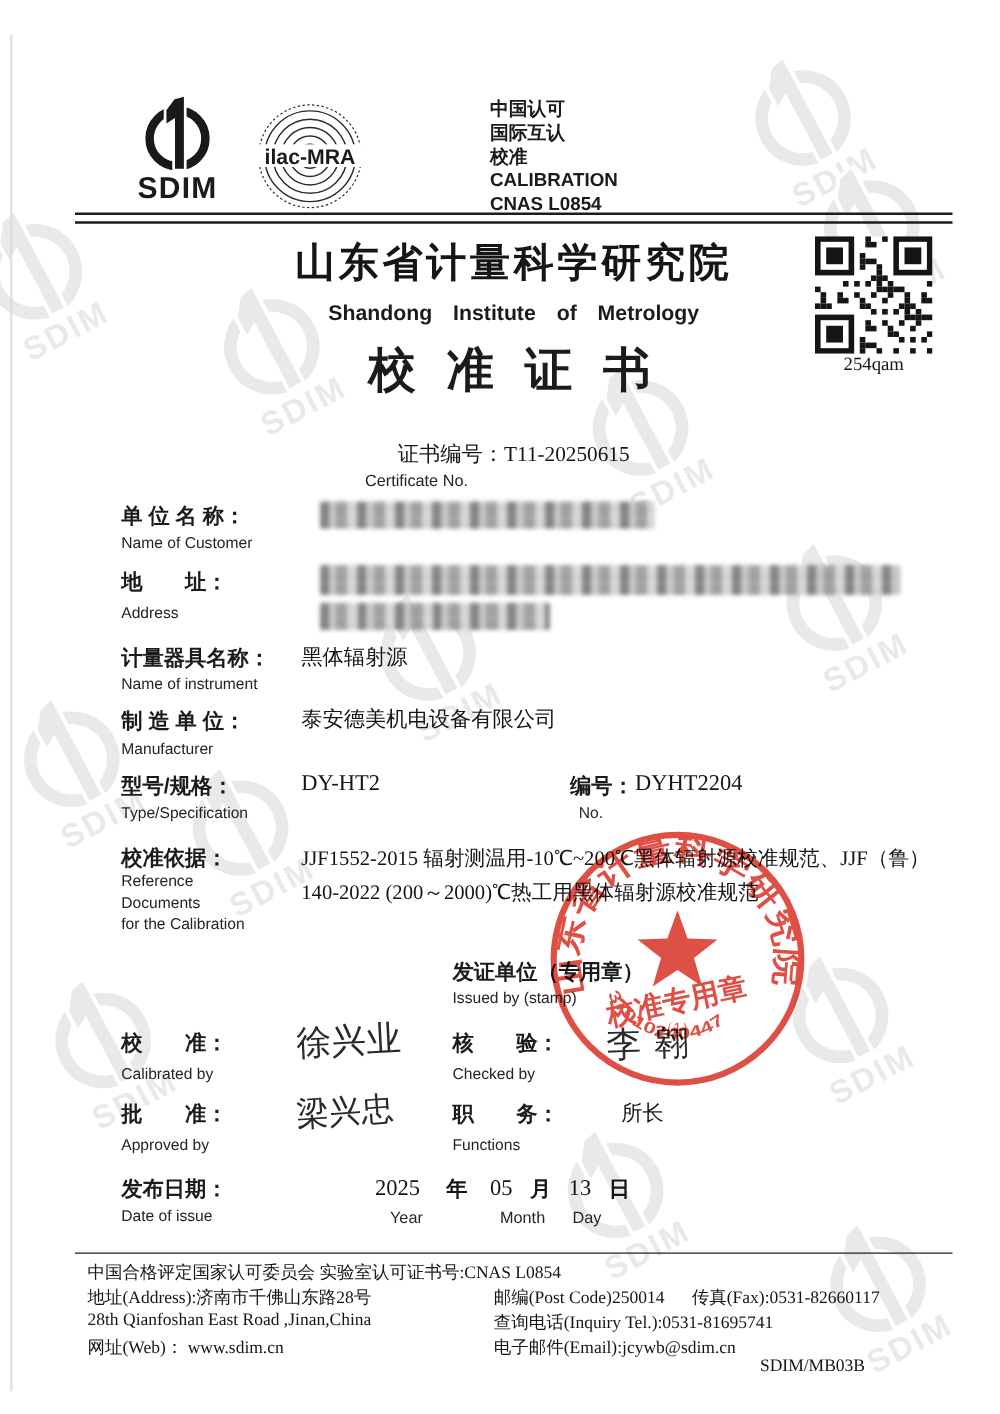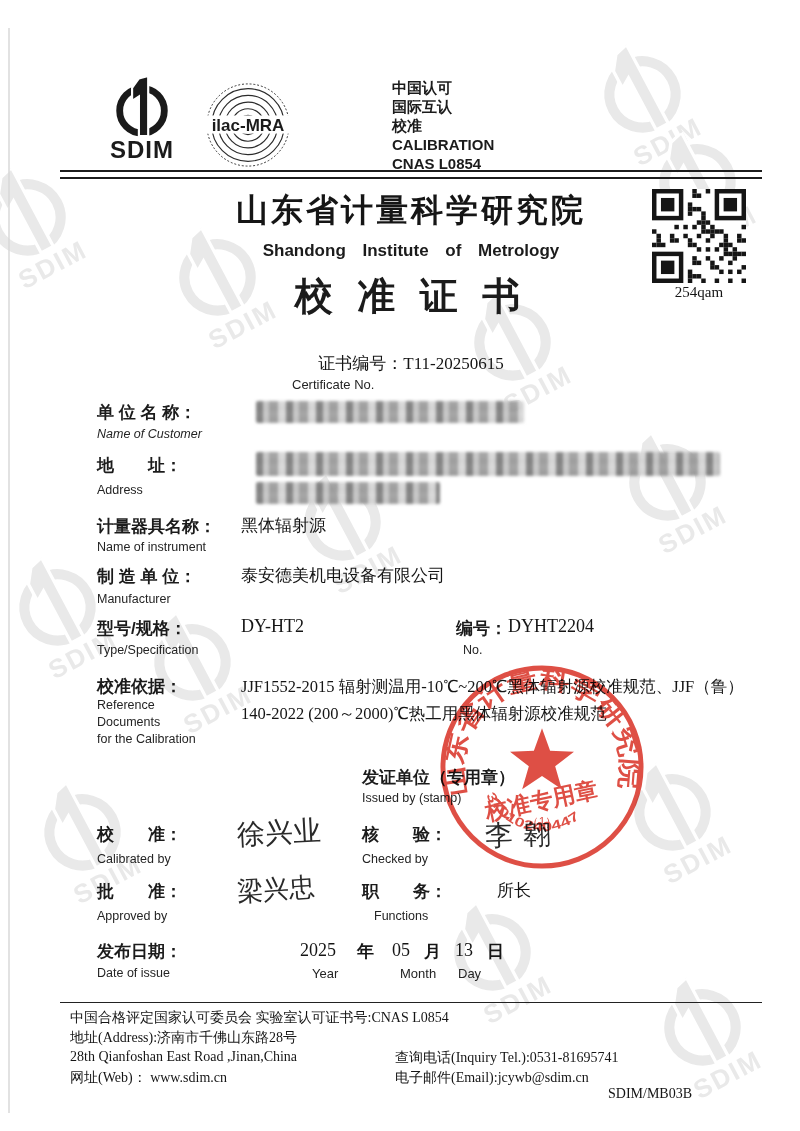--- a/index.html
+++ b/index.html
@@ -250,21 +250,21 @@
         <rect x="56" y="0" width="28" height="28" fill="#151515"></rect>
     <rect x="60" y="4" width="20" height="20" fill="#fff"></rect>
     <rect x="64" y="8" width="12" height="12" fill="#151515"></rect>
         <rect x="0" y="56" width="28" height="28" fill="#151515"></rect>
     <rect x="4" y="60" width="20" height="20" fill="#fff"></rect>
     <rect x="8" y="64" width="12" height="12" fill="#151515"></rect>
       </svg></div>
   <div class="abs ser z1" style="left:652px;top:284px;width:94px;text-align:center;font-size:15px;">254qam</div>
 
   <div class="abs cnb z1" style="left:97px;top:401px;font-size:17px;">单 位 名 称：</div>
-  <div class="abs en z1" style="left:97px;top:427px;font-size:12.5px;font-style:italic;">Name of Customer</div>
+  <div class="abs en z1" style="left:97px;top:427px;font-size:12.5px;">Name of Customer</div>
   <div class="abs redacted z1" style="left:256px;top:401px;width:268px;height:22px;"></div>
 
   <div class="abs cnb z1" style="left:97px;top:454px;font-size:17px;">地　　址：</div>
   <div class="abs en z1" style="left:97px;top:483px;font-size:12.5px;">Address</div>
   <div class="abs redacted z1" style="left:256px;top:452px;width:464px;height:24px;"></div>
   <div class="abs redacted z1" style="left:256px;top:482px;width:184px;height:22px;"></div>
 
   <div class="abs cnb z1" style="left:97px;top:515px;font-size:17px;">计量器具名称：</div>
   <div class="abs en z1" style="left:97px;top:540px;font-size:12.5px;">Name of instrument</div>
   <div class="abs ser z1" style="left:241px;top:514px;font-size:17px;">黑体辐射源</div>
@@ -295,21 +295,21 @@
 
   <div class="abs cnb z1" style="left:362px;top:823px;font-size:17px;">核　　验：</div>
   <div class="abs en z1" style="left:362px;top:852px;font-size:12.5px;">Checked by</div>
   <div class="abs sig z1" style="left:485px;top:816px;font-size:28px;letter-spacing:10px;transform:rotate(-2deg);">李翱</div>
 
   <div class="abs cnb z1" style="left:97px;top:880px;font-size:17px;">批　　准：</div>
   <div class="abs en z1" style="left:97px;top:909px;font-size:12.5px;">Approved by</div>
   <div class="abs sig z1" style="left:237px;top:872px;font-size:26px;transform:rotate(-4deg);">梁兴忠</div>
 
   <div class="abs cnb z1" style="left:362px;top:880px;font-size:17px;">职　　务：</div>
-  <div class="abs en z1" style="left:362px;top:909px;font-size:12.5px;margin-left:12px;">Functions</div>
+  <div class="abs en z1" style="left:362px;top:909px;font-size:12.5px;">Functions</div>
   <div class="abs ser z1" style="left:497px;top:879px;font-size:17px;">所长</div>
 
   <div class="abs cnb z1" style="left:97px;top:940px;font-size:17px;">发布日期：</div>
   <div class="abs en z1" style="left:97px;top:966px;font-size:12.5px;">Date of issue</div>
   <div class="abs ser z1" style="left:300px;top:940px;font-size:18px;">2025</div>
   <div class="abs ser z1" style="left:357px;top:940px;font-size:17px;font-weight:bold;">年</div>
   <div class="abs ser z1" style="left:392px;top:940px;font-size:18px;">05</div>
   <div class="abs ser z1" style="left:424px;top:940px;font-size:17px;font-weight:bold;">月</div>
   <div class="abs ser z1" style="left:455px;top:940px;font-size:18px;">13</div>
   <div class="abs ser z1" style="left:487px;top:940px;font-size:17px;font-weight:bold;">日</div>
@@ -332,19 +332,23 @@
       <text x="105" y="165" text-anchor="middle" font-size="12" fill="#dc4035">（1）</text>
       <text font-size="13" font-weight="bold" fill="#dc4035">
         <textPath href="#arcBot" startOffset="0" textLength="112" lengthAdjust="spacingAndGlyphs">37010240447</textPath>
       </text>
     </svg>
   </div>
 
   <div class="abs rule-single z1" style="left:60px;top:1002px;width:702px;"></div>
   <div class="abs ser z1" style="left:70px;top:1009px;font-size:14px;">中国合格评定国家认可委员会 实验室认可证书号:CNAS L0854</div>
   <div class="abs ser z1" style="left:70px;top:1029px;font-size:14px;">地址(Address):济南市千佛山东路28号</div>
+  <div class="abs z1" style="left:395px;top:1029px;font-size:14px;">
+    <span class="ser">邮编(Post Code)250014</span>
+    <span class="ser" style="margin-left:18px;">传真(Fax):0531-82660117</span>
+  </div>
   <div class="abs ser z1" style="left:70px;top:1049px;font-size:14px;">28th Qianfoshan East Road ,Jinan,China</div>
   <div class="abs ser z1" style="left:395px;top:1049px;font-size:14px;">查询电话(Inquiry Tel.):0531-81695741</div>
   <div class="abs ser z1" style="left:70px;top:1069px;font-size:14px;">网址(Web)： www.sdim.cn</div>
   <div class="abs ser z1" style="left:395px;top:1069px;font-size:14px;">电子邮件(Email):jcywb@sdim.cn</div>
   <div class="abs ser z1" style="left:608px;top:1086px;font-size:14px;">SDIM/MB03B</div>
 
 </div>
 
 </body></html>

